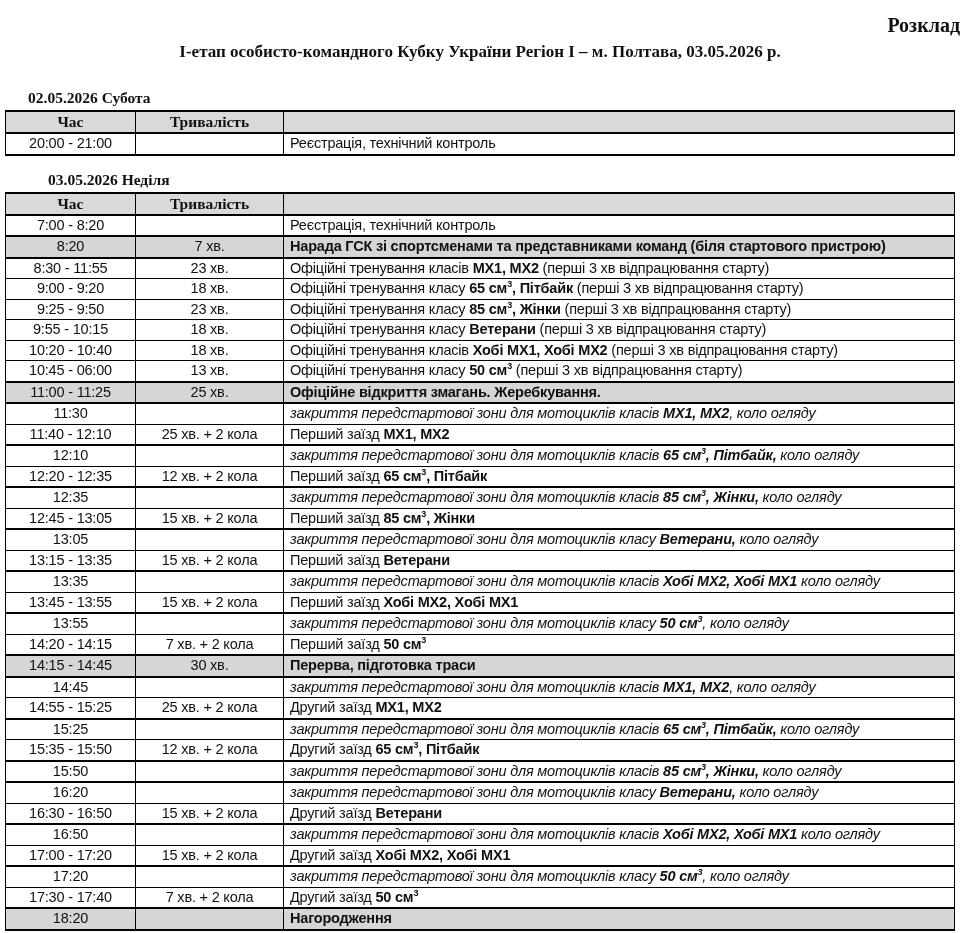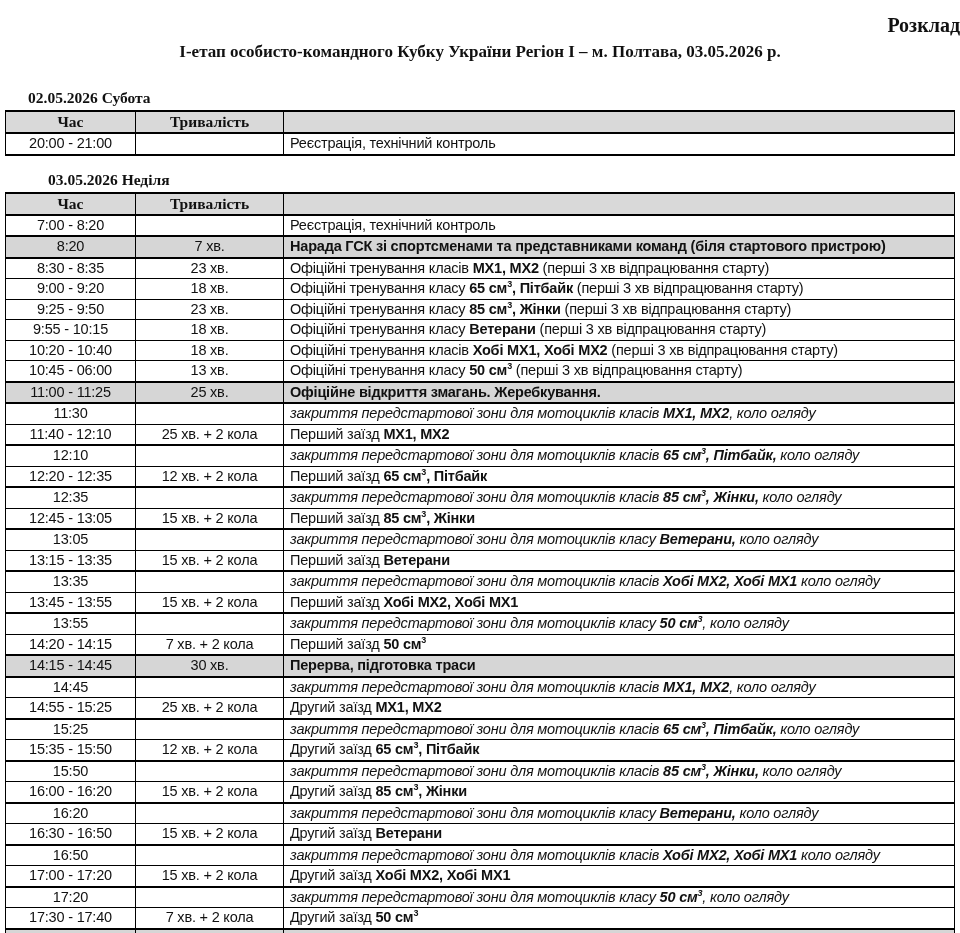--- a/index.html
+++ b/index.html
@@ -111,21 +111,21 @@
         <td class="c-time">7:00 - 8:20</td>
         <td class="c-dur"></td>
         <td class="c-desc"><span>Реєстрація, технічний контроль</span></td>
       </tr>
       <tr class="hl">
         <td class="c-time">8:20</td>
         <td class="c-dur">7 хв.</td>
         <td class="c-desc"><span class="b">Нарада ГСК зі спортсменами та представниками команд (біля стартового пристрою)</span></td>
       </tr>
       <tr>
-        <td class="c-time">8:30 - 8:35</td>
+        <td class="c-time">8:30 - 11:55</td>
         <td class="c-dur">23 хв.</td>
         <td class="c-desc"><span>Офіційні тренування класів </span><span class="b">МХ1, МХ2</span><span> (перші 3 хв відпрацювання старту)</span></td>
       </tr>
       <tr>
         <td class="c-time">9:00 - 9:20</td>
         <td class="c-dur">18 хв.</td>
         <td class="c-desc"><span>Офіційні тренування класу </span><span class="b">65 см</span><sup class="b">3</sup><span class="b">, Пітбайк</span><span> (перші 3 хв відпрацювання старту)</span></td>
       </tr>
       <tr>
         <td class="c-time">9:25 - 9:50</td>
@@ -235,25 +235,20 @@
       <tr>
         <td class="c-time">15:35 - 15:50</td>
         <td class="c-dur">12 хв. + 2 кола</td>
         <td class="c-desc"><span>Другий заїзд </span><span class="b">65 см</span><sup class="b">3</sup><span class="b">, Пітбайк</span></td>
       </tr>
       <tr class="sep">
         <td class="c-time">15:50</td>
         <td class="c-dur"></td>
         <td class="c-desc"><span class="i">закриття передстартової зони для мотоциклів класів </span><span class="b i">85 см</span><sup class="b i">3</sup><span class="b i">, Жінки,</span><span class="i"> коло огляду</span></td>
       </tr>
-      <tr>
-        <td class="c-time">16:00 - 16:20</td>
-        <td class="c-dur">15 хв. + 2 кола</td>
-        <td class="c-desc"><span>Другий заїзд </span><span class="b">85 см</span><sup class="b">3</sup><span class="b">, Жінки</span></td>
-      </tr>
       <tr class="sep">
         <td class="c-time">16:20</td>
         <td class="c-dur"></td>
         <td class="c-desc"><span class="i">закриття передстартової зони для мотоциклів класу </span><span class="b i">Ветерани,</span><span class="i"> коло огляду</span></td>
       </tr>
       <tr>
         <td class="c-time">16:30 - 16:50</td>
         <td class="c-dur">15 хв. + 2 кола</td>
         <td class="c-desc"><span>Другий заїзд </span><span class="b">Ветерани</span></td>
       </tr>

